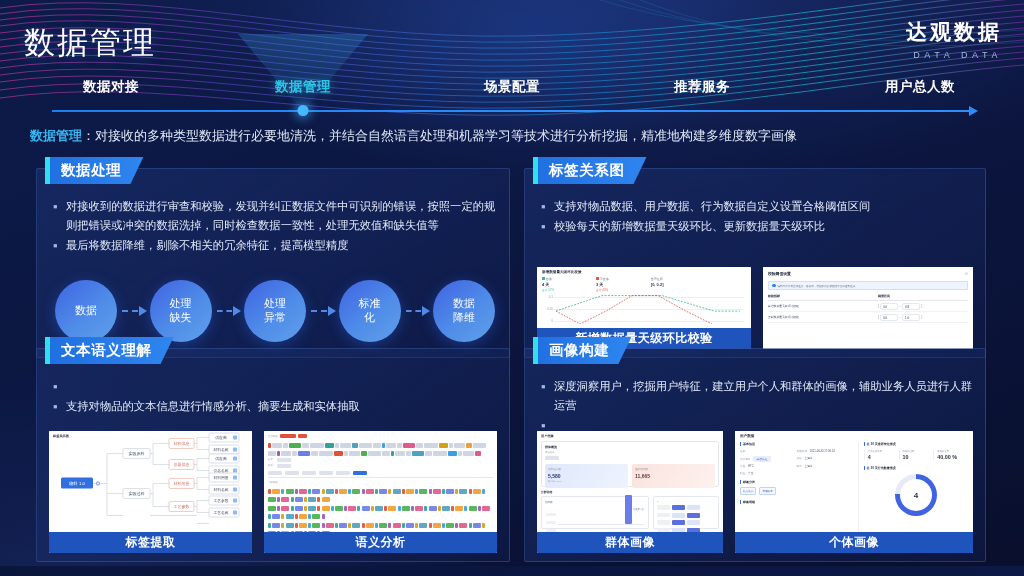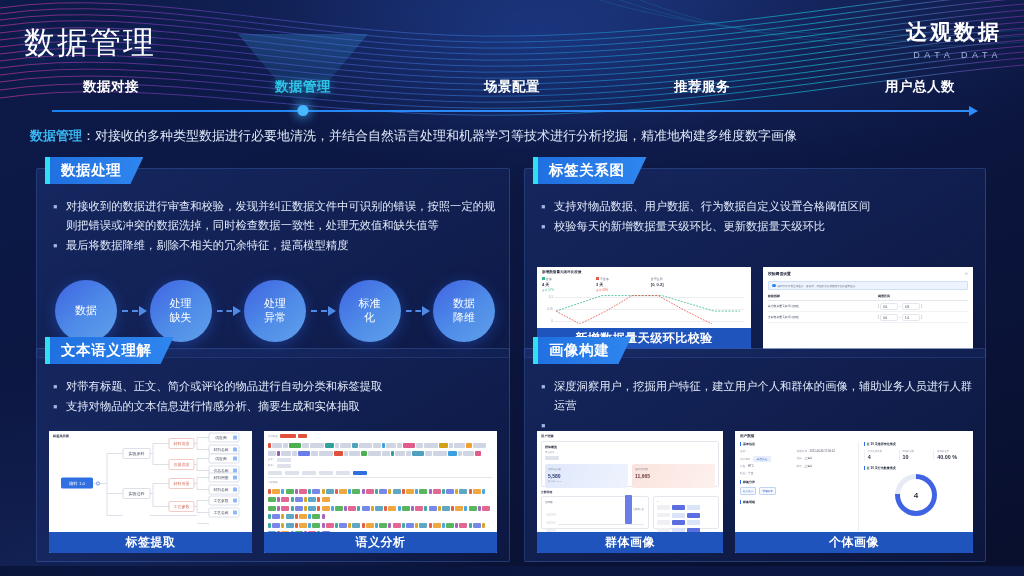--- a/index.html
+++ b/index.html
@@ -352,21 +352,20 @@
       </div>
     </div>
   </div>
 </div>
 
 <div class="card bl">
   <div class="card-tag">文本语义理解</div>
   <div class="bullets">
     <div class="bullet">
       <span class="dot">▪</span>
-      <span>对带有标题、正文、简介或评论的物品进行自动分类和标签提取</span>
     </div>
     <div class="bullet">
       <span class="dot">▪</span>
       <span>支持对物品的文本信息进行情感分析、摘要生成和实体抽取</span>
     </div>
   </div>
 
   <div class="shots" style="height:122px;">
 
     <div class="shot" style="flex:0 0 203px;">

